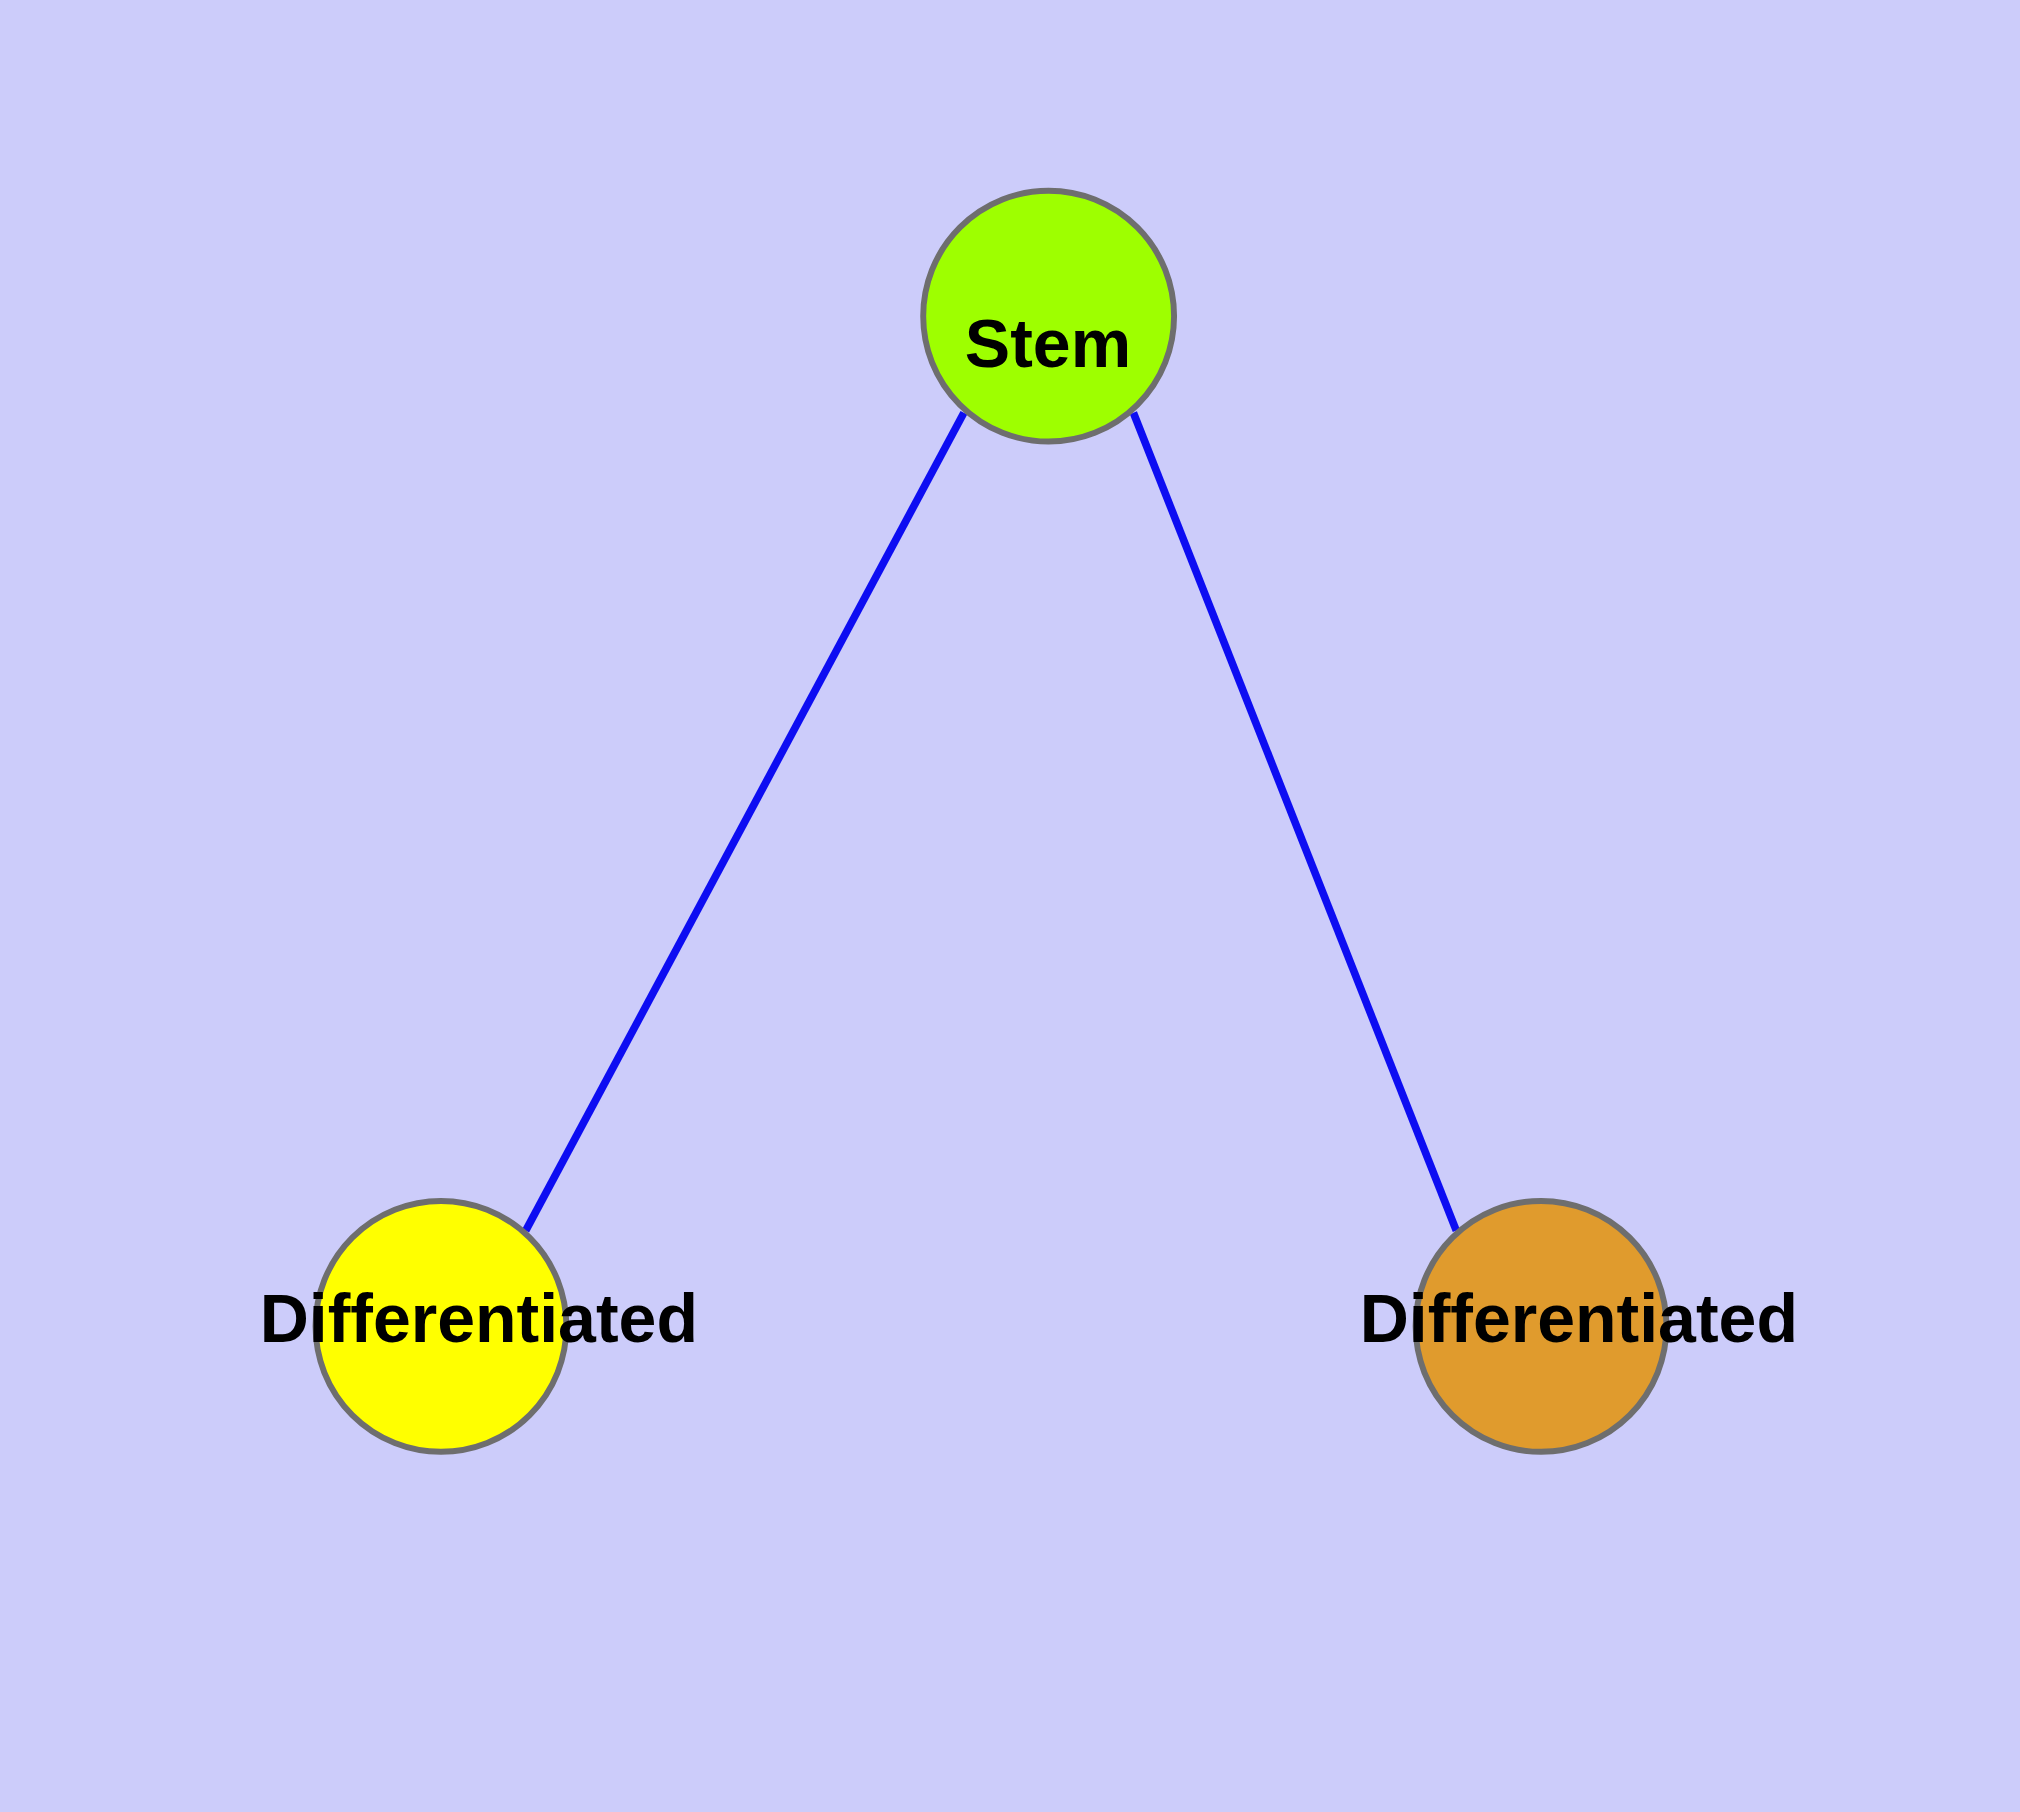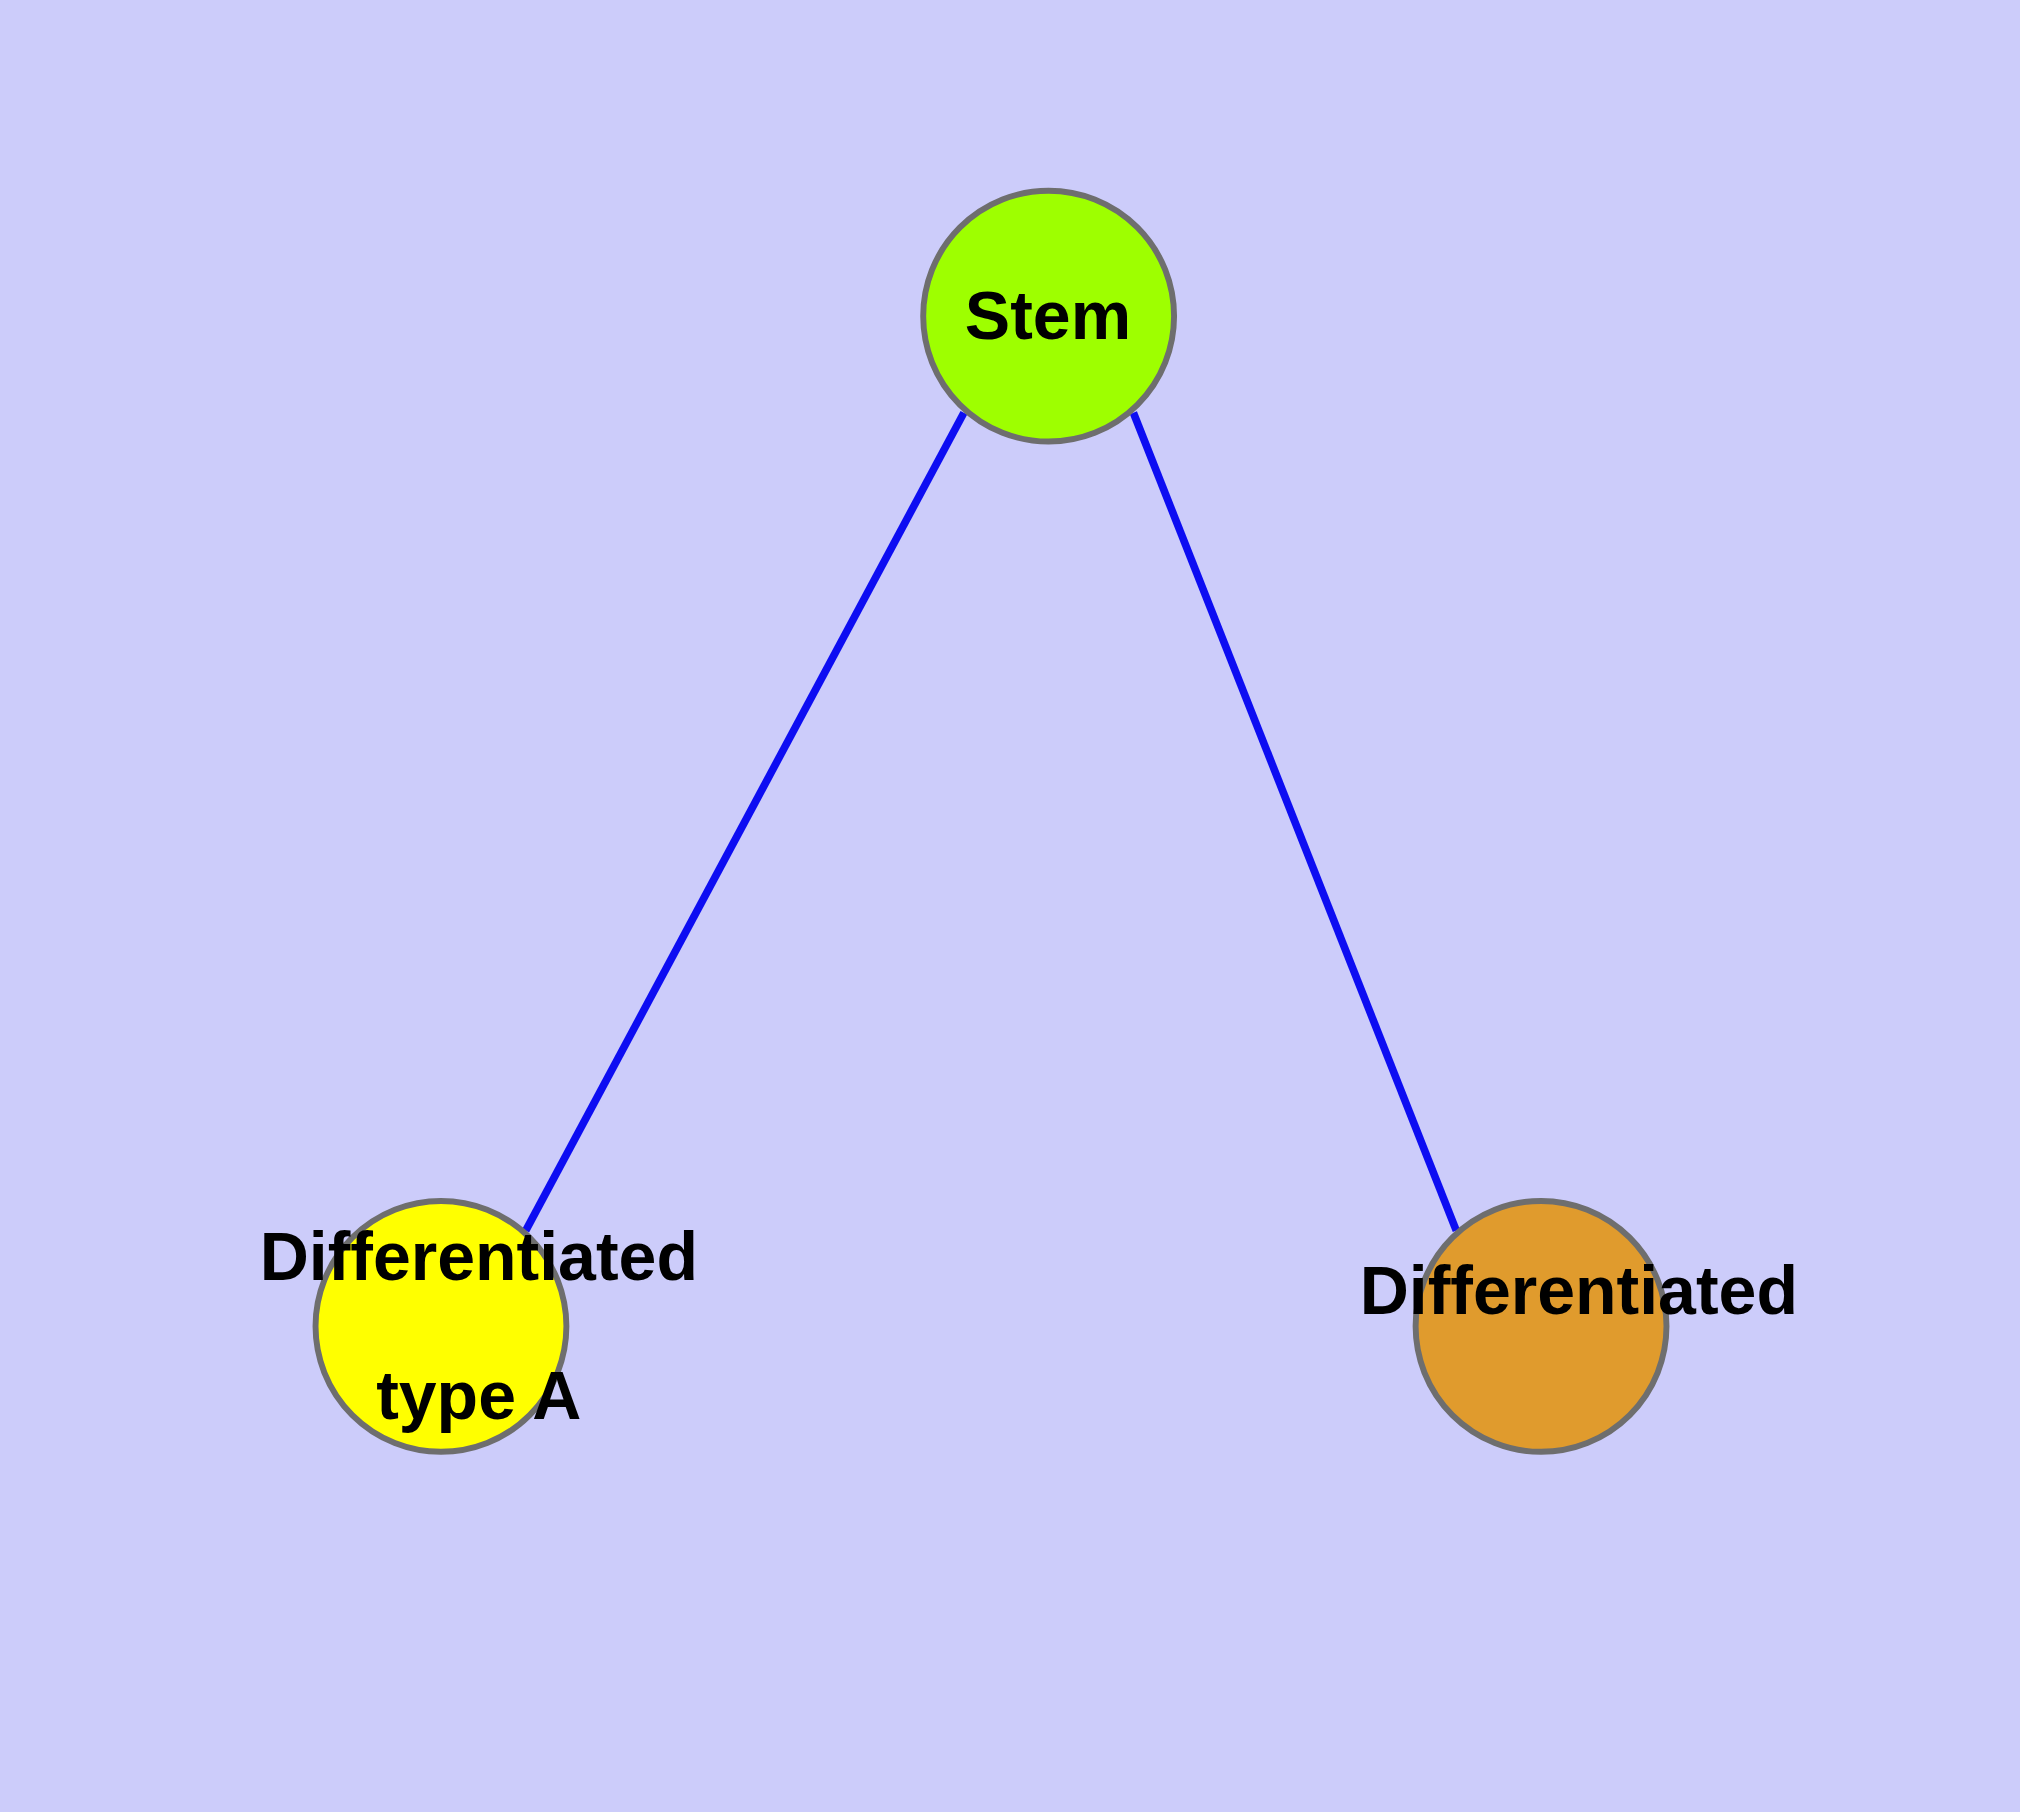--- a/index.html
+++ b/index.html
@@ -31,20 +31,21 @@
     position: absolute;
     white-space: pre;
     text-align: center;
     font-family: "Liberation Sans", sans-serif;
     font-weight: bold;
     color: #000000;
     line-height: 1.02;
     transform: translate(-50%, -50%);
     pointer-events: none;
     user-select: none;
+    margin-top: 28px;
   }
 </style>
 </head>
 <body>
 
 <div id="graph-canvas">
 
   <svg id="graph-svg" viewBox="0 0 2384 2138">
     <g>
       <line x1="1137" y1="487" x2="620" y2="1452" stroke="#0d0df2" stroke-width="9" stroke-linecap="butt"></line>
@@ -54,21 +55,20 @@
       <circle cx="1237" cy="373" r="148" fill="#9eff00" stroke="#6e6e6e" stroke-width="7"></circle>
       <circle cx="520" cy="1565" r="148" fill="#ffff00" stroke="#6e6e6e" stroke-width="7"></circle>
       <circle cx="1818" cy="1565" r="148" fill="#e09b2d" stroke="#6e6e6e" stroke-width="7"></circle>
     </g>
   </svg>
 
   <div class="node-label" style="left:1048px; top:316px; font-size:68px;">Stem</div>
 
   <div class="node-label" style="left:441px; top:1326px; font-size:68px;">
     <span>Differentiated</span><br>
-    <span>type A</span>
   </div>
 
   <div class="node-label" style="left:1541px; top:1326px; font-size:68px;">
     <span>Differentiated</span><br>
   </div>
 
 </div>
 
 
 </body></html>

